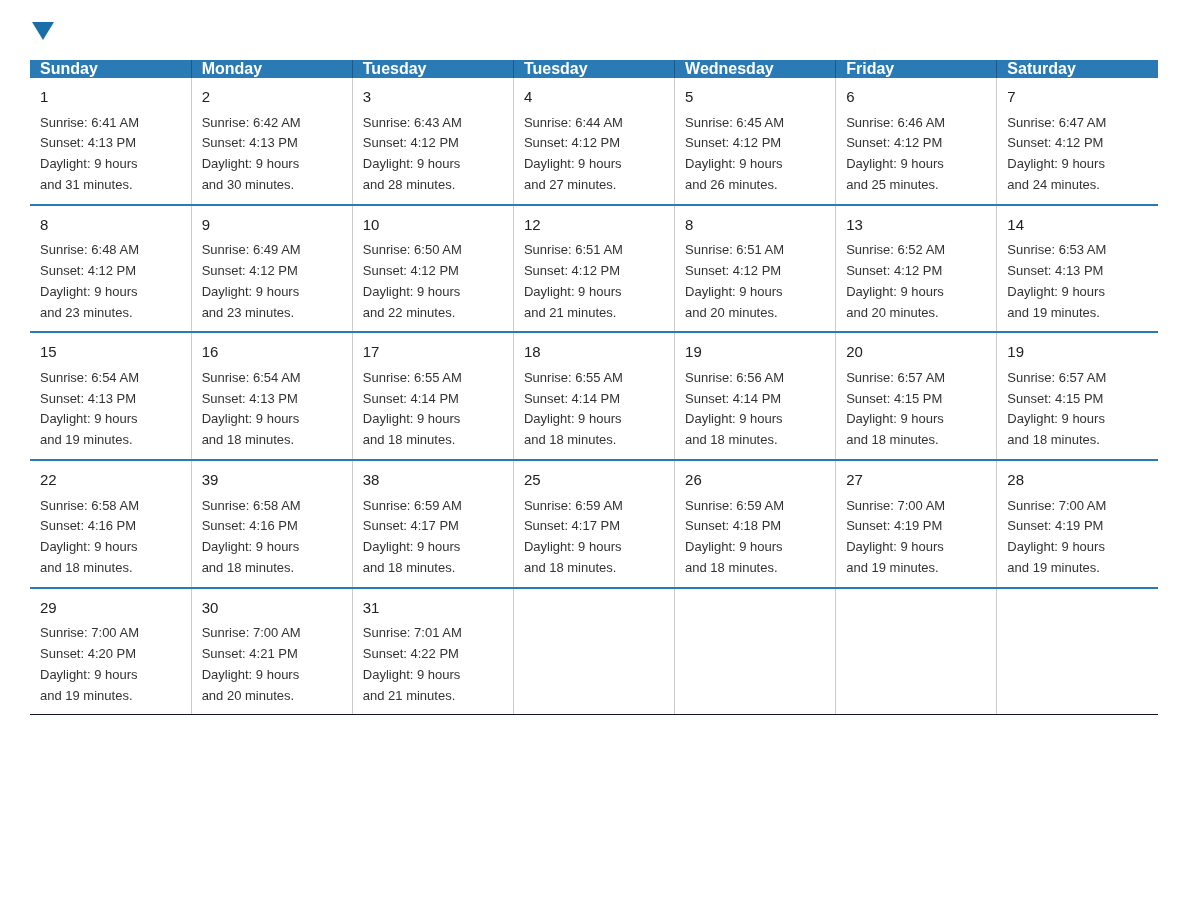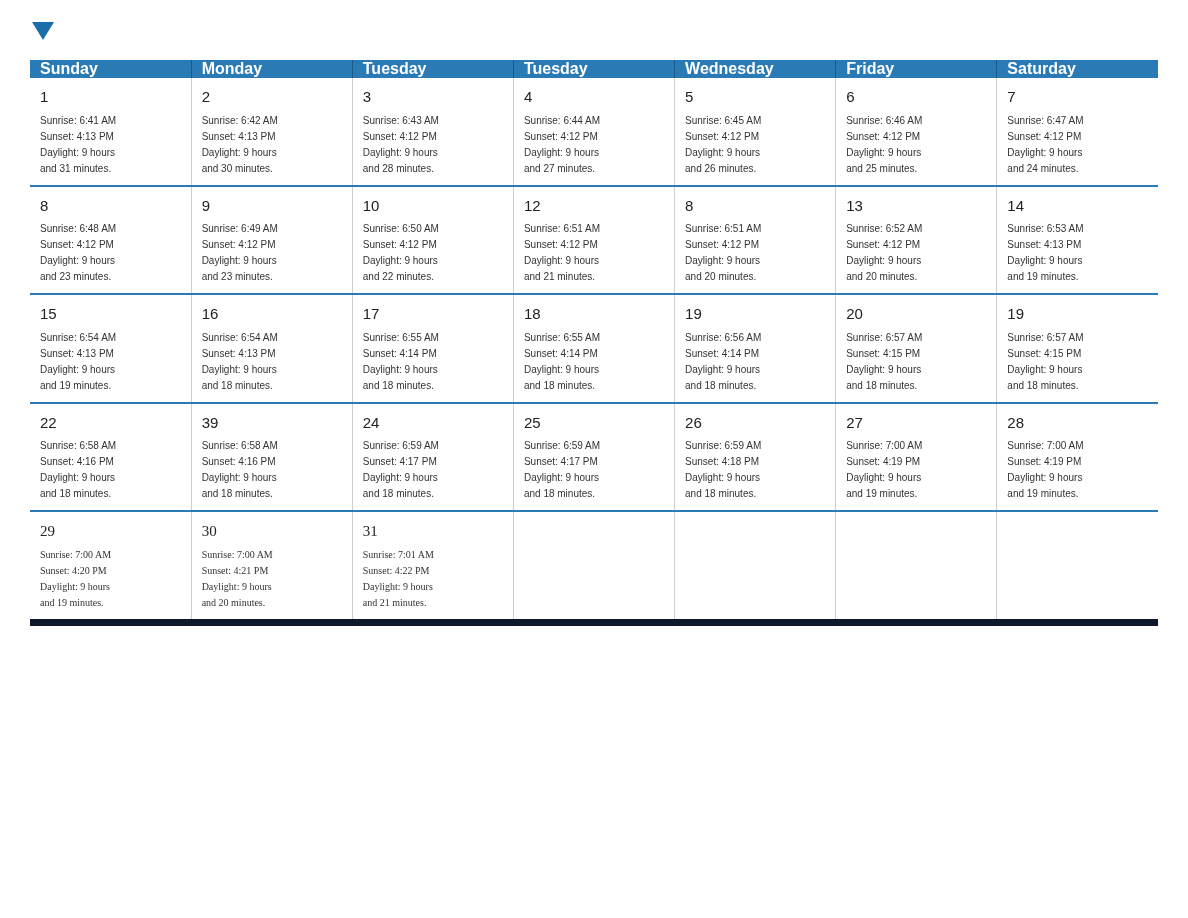--- a/index.html
+++ b/index.html
@@ -74,32 +74,31 @@
       border-bottom: 2px solid #2a7ab5;
       font-size: 13px;
       color: #333;
       line-height: 1.5;
       min-height: 90px;
     }
     tbody tr td:last-child {
       border-right: none;
     }
     tbody tr:last-child td {
-      border-bottom: 7px solid #0f172a;
-      font-family: Liberation Serif, serif;
+      border-bottom: 1px solid #0f172a;
     }
     .day-num {
       font-size: 15px;
       font-weight: normal;
       color: #222;
       display: block;
       margin-bottom: 4px;
     }
     .day-info {
-      font-size: 10px;
+      font-size: 13px;
       color: #333;
       line-height: 1.6;
     }
     .empty-cell {
       background: #fff;
     }
   </style>
 </head>
 <body>
 
@@ -225,21 +224,21 @@
       <tr>
         <td>
           <span class="day-num">22</span>
           <div class="day-info">Sunrise: 6:58 AM<br>Sunset: 4:16 PM<br>Daylight: 9 hours<br>and 18 minutes.</div>
         </td>
         <td>
           <span class="day-num">39</span>
           <div class="day-info">Sunrise: 6:58 AM<br>Sunset: 4:16 PM<br>Daylight: 9 hours<br>and 18 minutes.</div>
         </td>
         <td>
-          <span class="day-num">24</span>
+          <span class="day-num">38</span>
           <div class="day-info">Sunrise: 6:59 AM<br>Sunset: 4:17 PM<br>Daylight: 9 hours<br>and 18 minutes.</div>
         </td>
         <td>
           <span class="day-num">25</span>
           <div class="day-info">Sunrise: 6:59 AM<br>Sunset: 4:17 PM<br>Daylight: 9 hours<br>and 18 minutes.</div>
         </td>
         <td>
           <span class="day-num">26</span>
           <div class="day-info">Sunrise: 6:59 AM<br>Sunset: 4:18 PM<br>Daylight: 9 hours<br>and 18 minutes.</div>
         </td>

